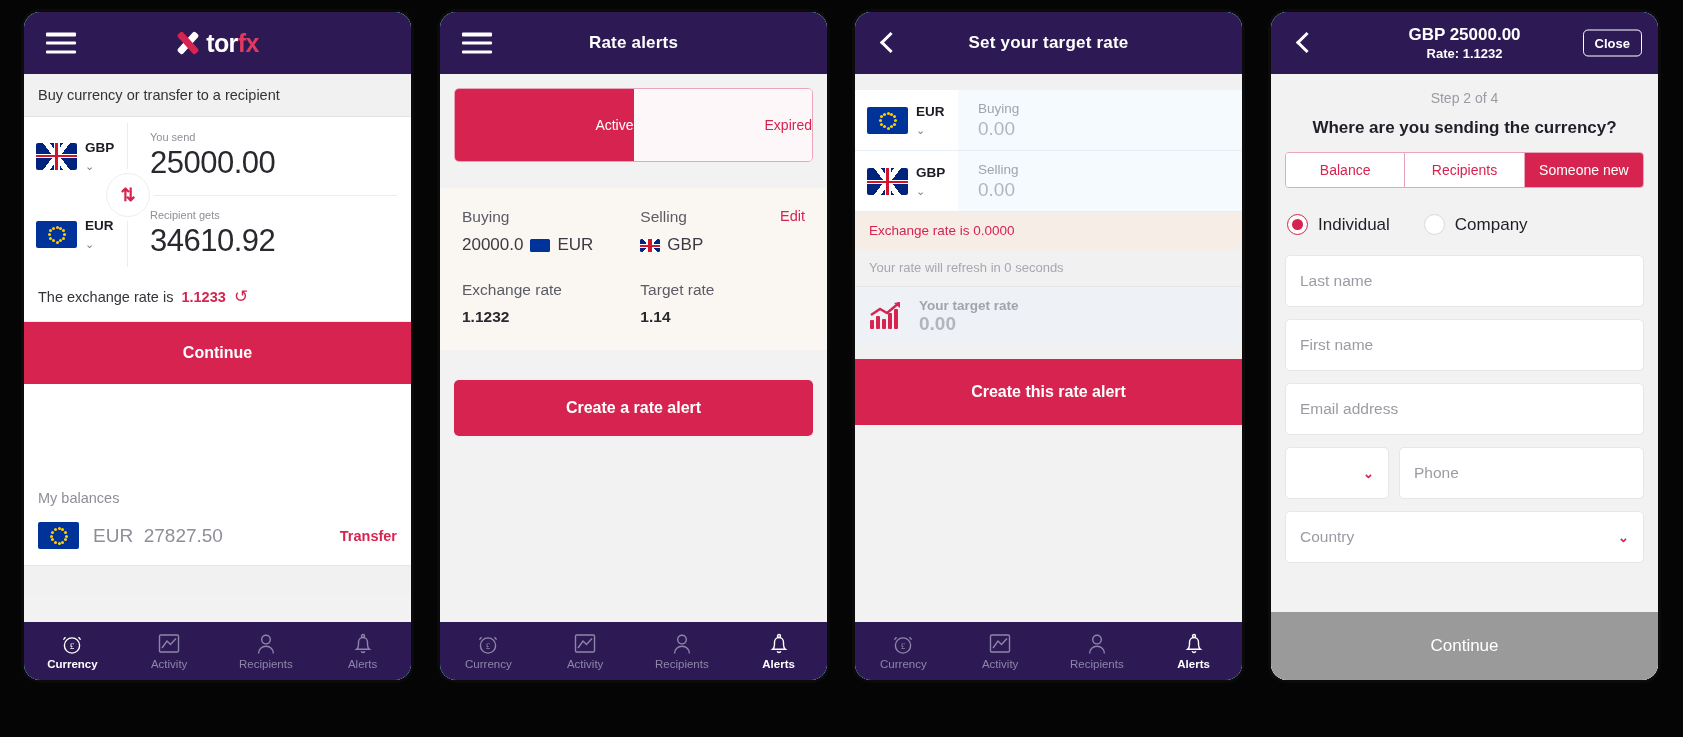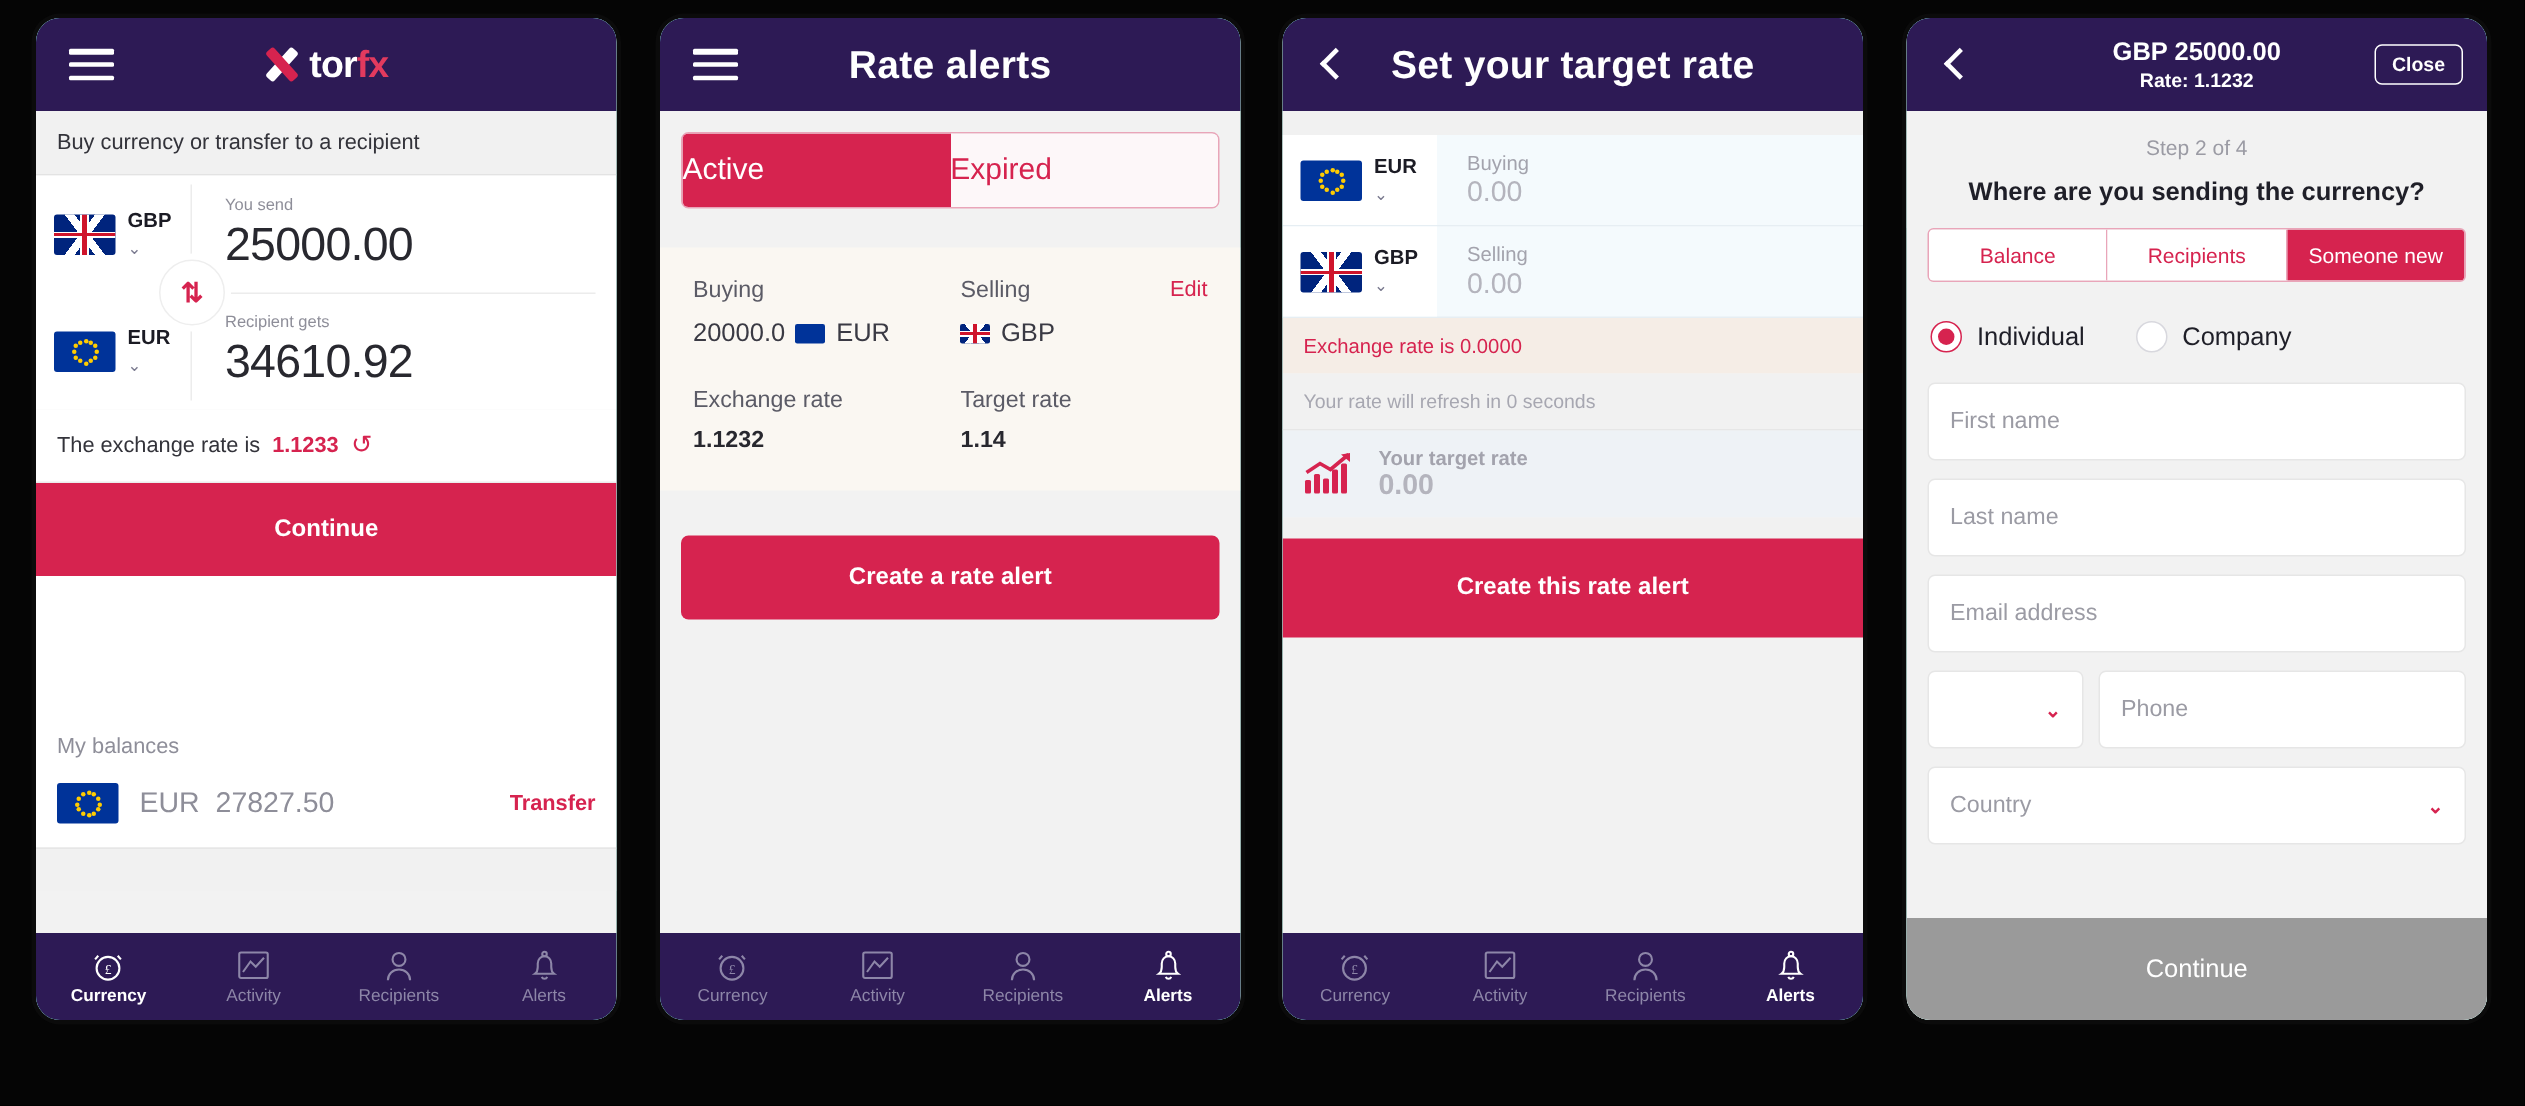--- a/index.html
+++ b/index.html
@@ -15,21 +15,21 @@
   
   .hdr{background:#2d1a55;height:62px;flex:0 0 62px;display:flex;align-items:center;
        position:relative;color:#fff;}
   .burger{position:absolute;left:22px;top:50%;transform:translateY(-50%);
           width:30px;height:21px;display:flex;flex-direction:column;justify-content:space-between;cursor:pointer;}
   .burger i{display:block;height:3.5px;background:#fff;border-radius:1px;}
   .backchev{position:absolute;left:22px;top:50%;transform:translateY(-50%);
             width:22px;height:22px;cursor:pointer;}
   .backchev::before{content:"";position:absolute;left:6px;top:3px;width:12px;height:12px;
             border-left:3px solid #fff;border-bottom:3px solid #fff;transform:rotate(45deg);}
-  .hdr-title{width:100%;text-align:center;font-size:26px;font-weight:700;letter-spacing:.2px;}
+  .hdr-title{width:100%;text-align:center;font-size:17px;font-weight:700;letter-spacing:.2px;}
   .hdr-stack{width:100%;text-align:center;line-height:1.25;}
   .hdr-stack .l1{font-size:17px;font-weight:700;}
   .hdr-stack .l2{font-size:13px;font-weight:700;}
   .closebtn{position:absolute;right:16px;top:50%;transform:translateY(-50%);
             border:1.5px solid #fff;border-radius:5px;padding:5px 11px;font-size:13px;
             font-weight:700;color:#fff;cursor:pointer;background:transparent;}
 
   
   .logo{display:flex;align-items:center;justify-content:center;gap:7px;width:100%;}
   .logo-x{position:relative;width:23px;height:23px;flex:0 0 23px;}
@@ -95,21 +95,21 @@
   .nav-item{flex:1;display:flex;flex-direction:column;align-items:center;justify-content:center;
             gap:3px;cursor:pointer;color:#8d86a8;}
   .nav-item.on{color:#fff;}
   .nav-item .lbl{font-size:11.5px;}
   .nav-item.on .lbl{font-weight:700;}
   .nav-ic{height:22px;width:24px;display:flex;align-items:center;justify-content:center;}
   .nav-ic svg{display:block;}
 
   
   .seg{display:flex;margin:14px 14px 0;border:1.5px solid #e9a5b9;border-radius:5px;overflow:hidden;}
-  .seg div{flex:1;text-align:left;padding:13px 0;font-size:20px;cursor:pointer;color:#d6234f;background:#fdf7f9;}
+  .seg div{flex:1;text-align:right;padding:28px 0;font-size:14px;cursor:pointer;color:#d6234f;background:#fdf7f9;}
   .seg div.on{background:#d6234f;color:#fff;}
   .card{background:#faf7f2;margin:26px 0 0;padding:20px 22px 24px;}
   .card .grid{display:flex;}
   .card .c1{width:52%;} .card .c2{flex:1;}
   .card .k{font-size:15.5px;color:#5b5b66;margin-bottom:9px;}
   .card .v{font-size:17px;color:#3a3a44;display:flex;align-items:center;gap:7px;}
   .card .v.bold{font-weight:700;font-size:15.5px;color:#28282f;}
   .card .rowgap{height:26px;}
   .edit{color:#d6234f;font-size:14.5px;cursor:pointer;}
   .miniflag{width:20px;height:13px;border-radius:1.5px;flex:0 0 20px;}
@@ -539,22 +539,22 @@
         <div class="radios">
           <div class="radio">
             <span class="dot sel"></span>
             <span>Individual</span>
           </div>
           <div class="radio">
             <span class="dot"></span>
             <span>Company</span>
           </div>
         </div>
+        <div class="fld">Last name</div>
         <div class="fld">First name</div>
-        <div class="fld">Last name</div>
         <div class="fld">Email address</div>
         <div class="fldrow">
           <div class="fld small">
             <span></span>
             <span class="caret">⌄</span>
           </div>
           <div class="fld grow">Phone</div>
         </div>
         <div class="fld">
           <span>Country</span>

